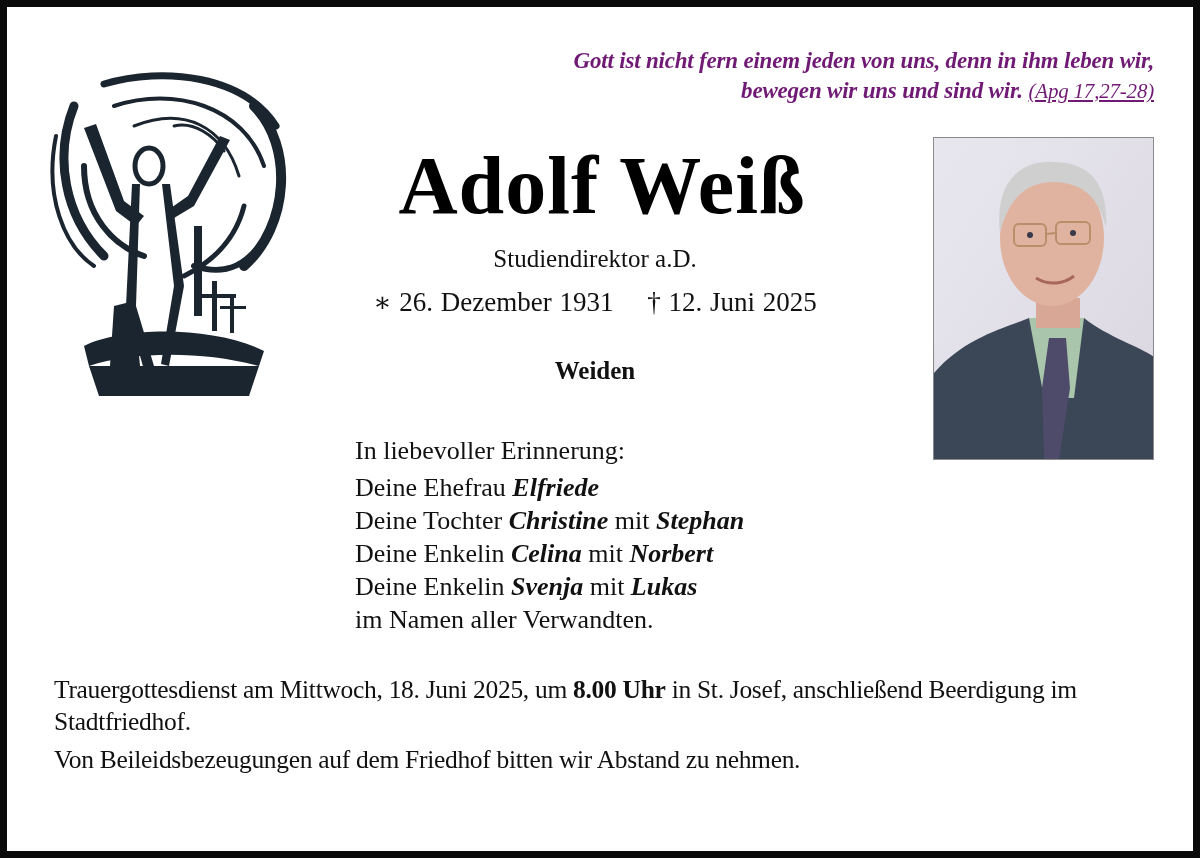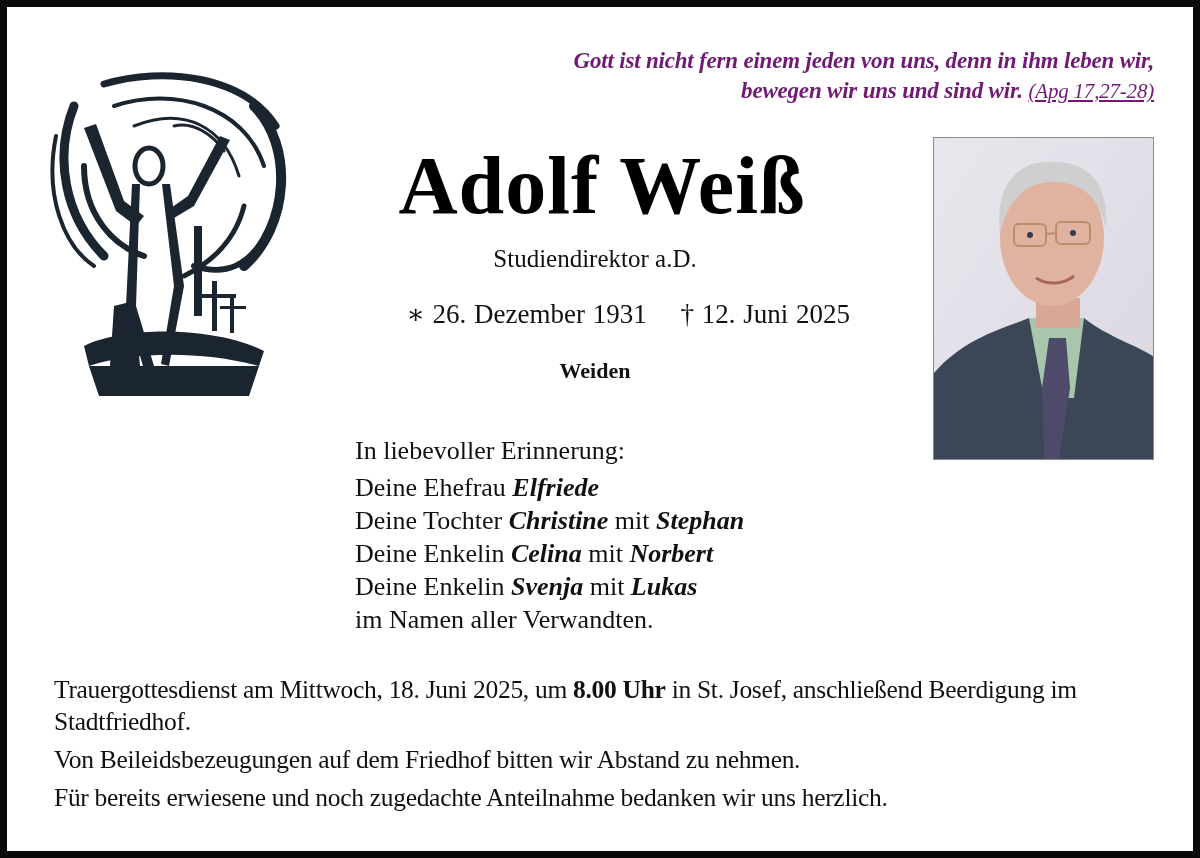--- a/index.html
+++ b/index.html
@@ -6,23 +6,23 @@
   body { width: 1200px; height: 858px; position: relative; overflow: hidden; font-family: "Liberation Serif", "DejaVu Serif", serif; color: #111; }
   .frame { position: absolute; left: 0; top: 0; width: 1200px; height: 858px; box-sizing: border-box; border: 7px solid #0a0a0a; background: #fff; }
   .verse { position: absolute; right: 46px; top: 46px; text-align: right; font-style: italic; font-weight: bold; font-size: 23px; line-height: 30px; color: #701a75; letter-spacing: -0.2px; }
   .verse .ref { font-weight: normal; font-size: 21px; text-decoration: underline; }
   .emblem { position: absolute; left: 44px; top: 66px; width: 248px; height: 334px; }
   .photo { position: absolute; left: 933px; top: 137px; width: 221px; height: 323px; border: 1px solid #8a8a8a; box-sizing: border-box; overflow: hidden; background: #e6e4ea; }
   .name { position: absolute; left: 0; width: 1192px; top: 138px; text-align: center; font-weight: bold; font-size: 82px; line-height: 96px; letter-spacing: 1px; color: #000; padding-left: 8px; }
   .name span { display: inline-block; margin-left: -4px; }
   .center-block { position: absolute; left: 340px; width: 510px; text-align: center; }
   .title { top: 244px; font-size: 25px; line-height: 30px; }
-  .dates { top: 298px; font-size: 27px; line-height: 32px; word-spacing: 1px; text-align: right; }
+  .dates { top: 286px; font-size: 27px; line-height: 32px; word-spacing: 1px; }
   .dates .gap { display: inline-block; width: 26px; }
-  .city { top: 356px; font-weight: bold; font-size: 22px; line-height: 30px; }
+  .city { top: 356px; font-weight: bold; font-size: 25px; line-height: 30px; }
   .mourners { position: absolute; left: 355px; top: 412px; font-size: 26px; line-height: 33px; }
   .mourners .intro { margin-bottom: 4px; margin-top: 22px; }
   .mourners b { font-weight: bold; font-style: italic; }
   .footer { position: absolute; left: 46px; top: 674px; width: 1110px; font-size: 25.5px; line-height: 32px; letter-spacing: -0.3px; }
   .footer p { margin: 0 0 6px 8px; }
   .footer b { font-weight: bold; }
 </style>
 </head>
 <body>
 
@@ -107,14 +107,13 @@
   <div><span>Deine Ehefrau </span><b>Elfriede</b></div>
   <div><span>Deine Tochter </span><b>Christine</b><span> mit </span><b>Stephan</b></div>
   <div><span>Deine Enkelin </span><b>Celina</b><span> mit </span><b>Norbert</b></div>
   <div><span>Deine Enkelin </span><b>Svenja</b><span> mit </span><b>Lukas</b></div>
   <div>im Namen aller Verwandten.</div>
 </div>
 
 <div class="footer">
   <p><span>Trauergottesdienst am Mittwoch, 18. Juni 2025, um </span><b>8.00 Uhr</b><span> in St. Josef, anschließend Beerdigung im Stadtfriedhof.</span></p>
   <p>Von Beileidsbezeugungen auf dem Friedhof bitten wir Abstand zu nehmen.</p>
-  <p>Für bereits erwiesene und noch zugedachte Anteilnahme bedanken wir uns herzlich.</p>
 </div>
 
 </body></html>

